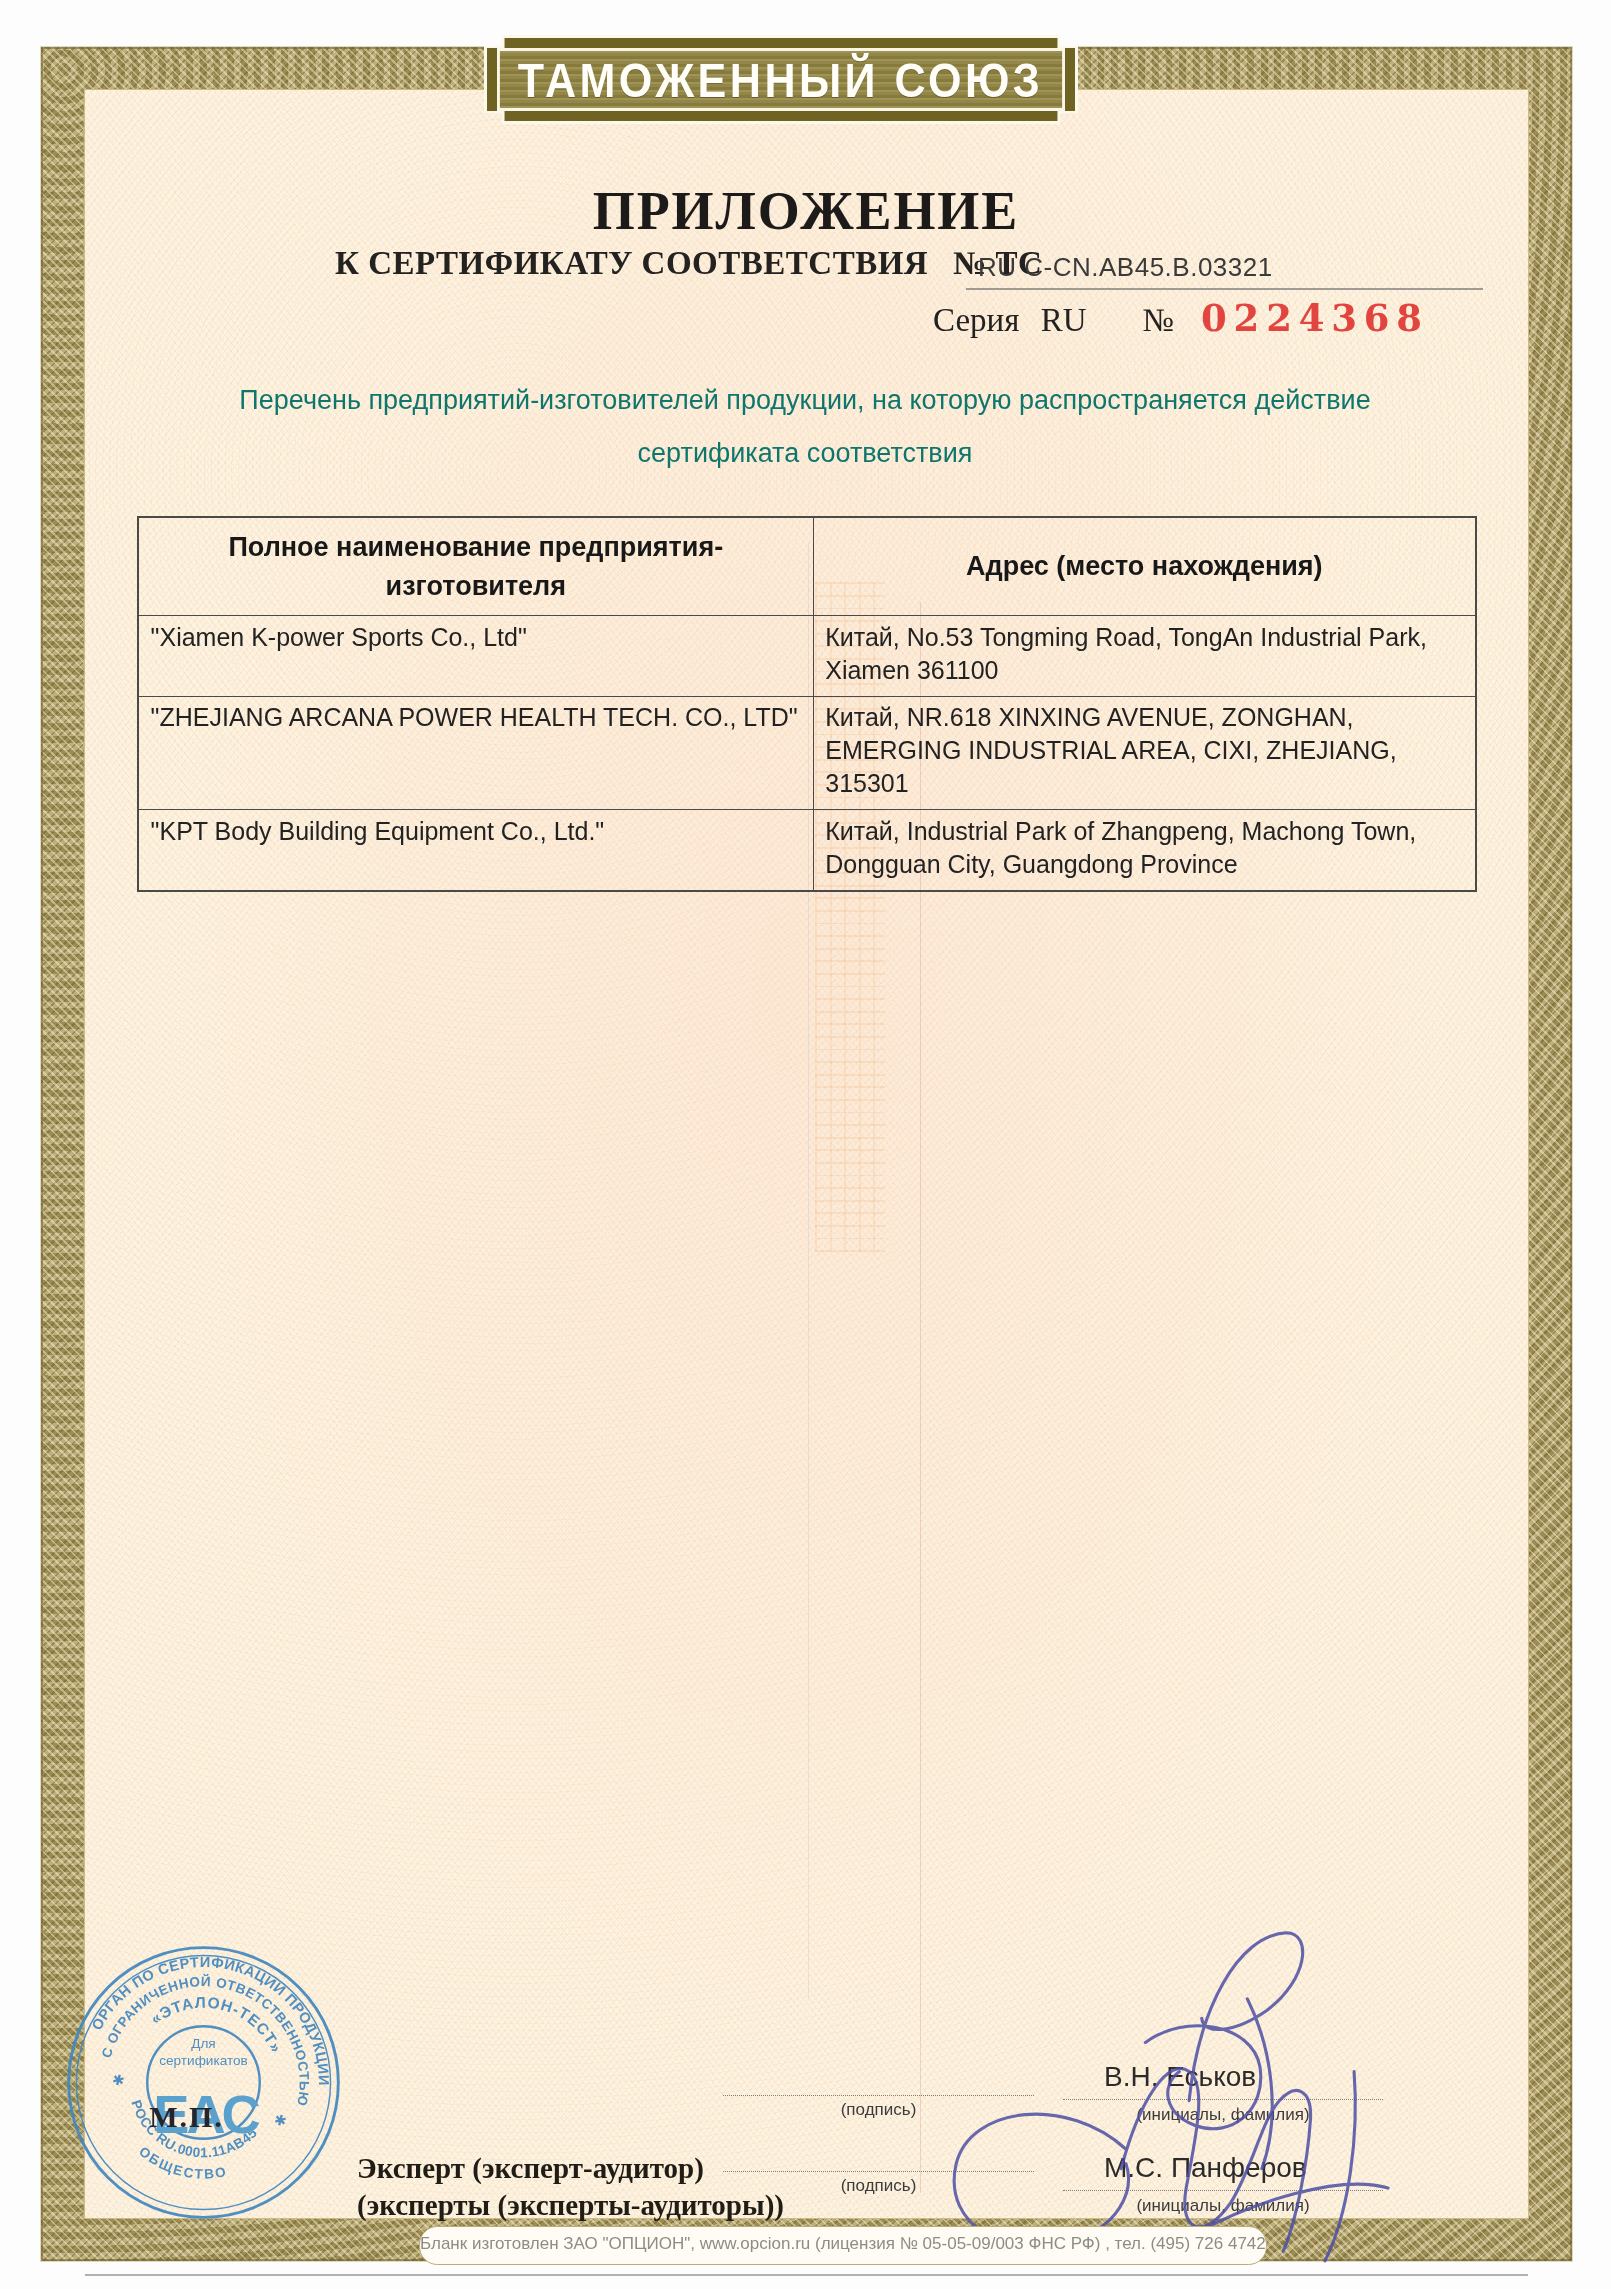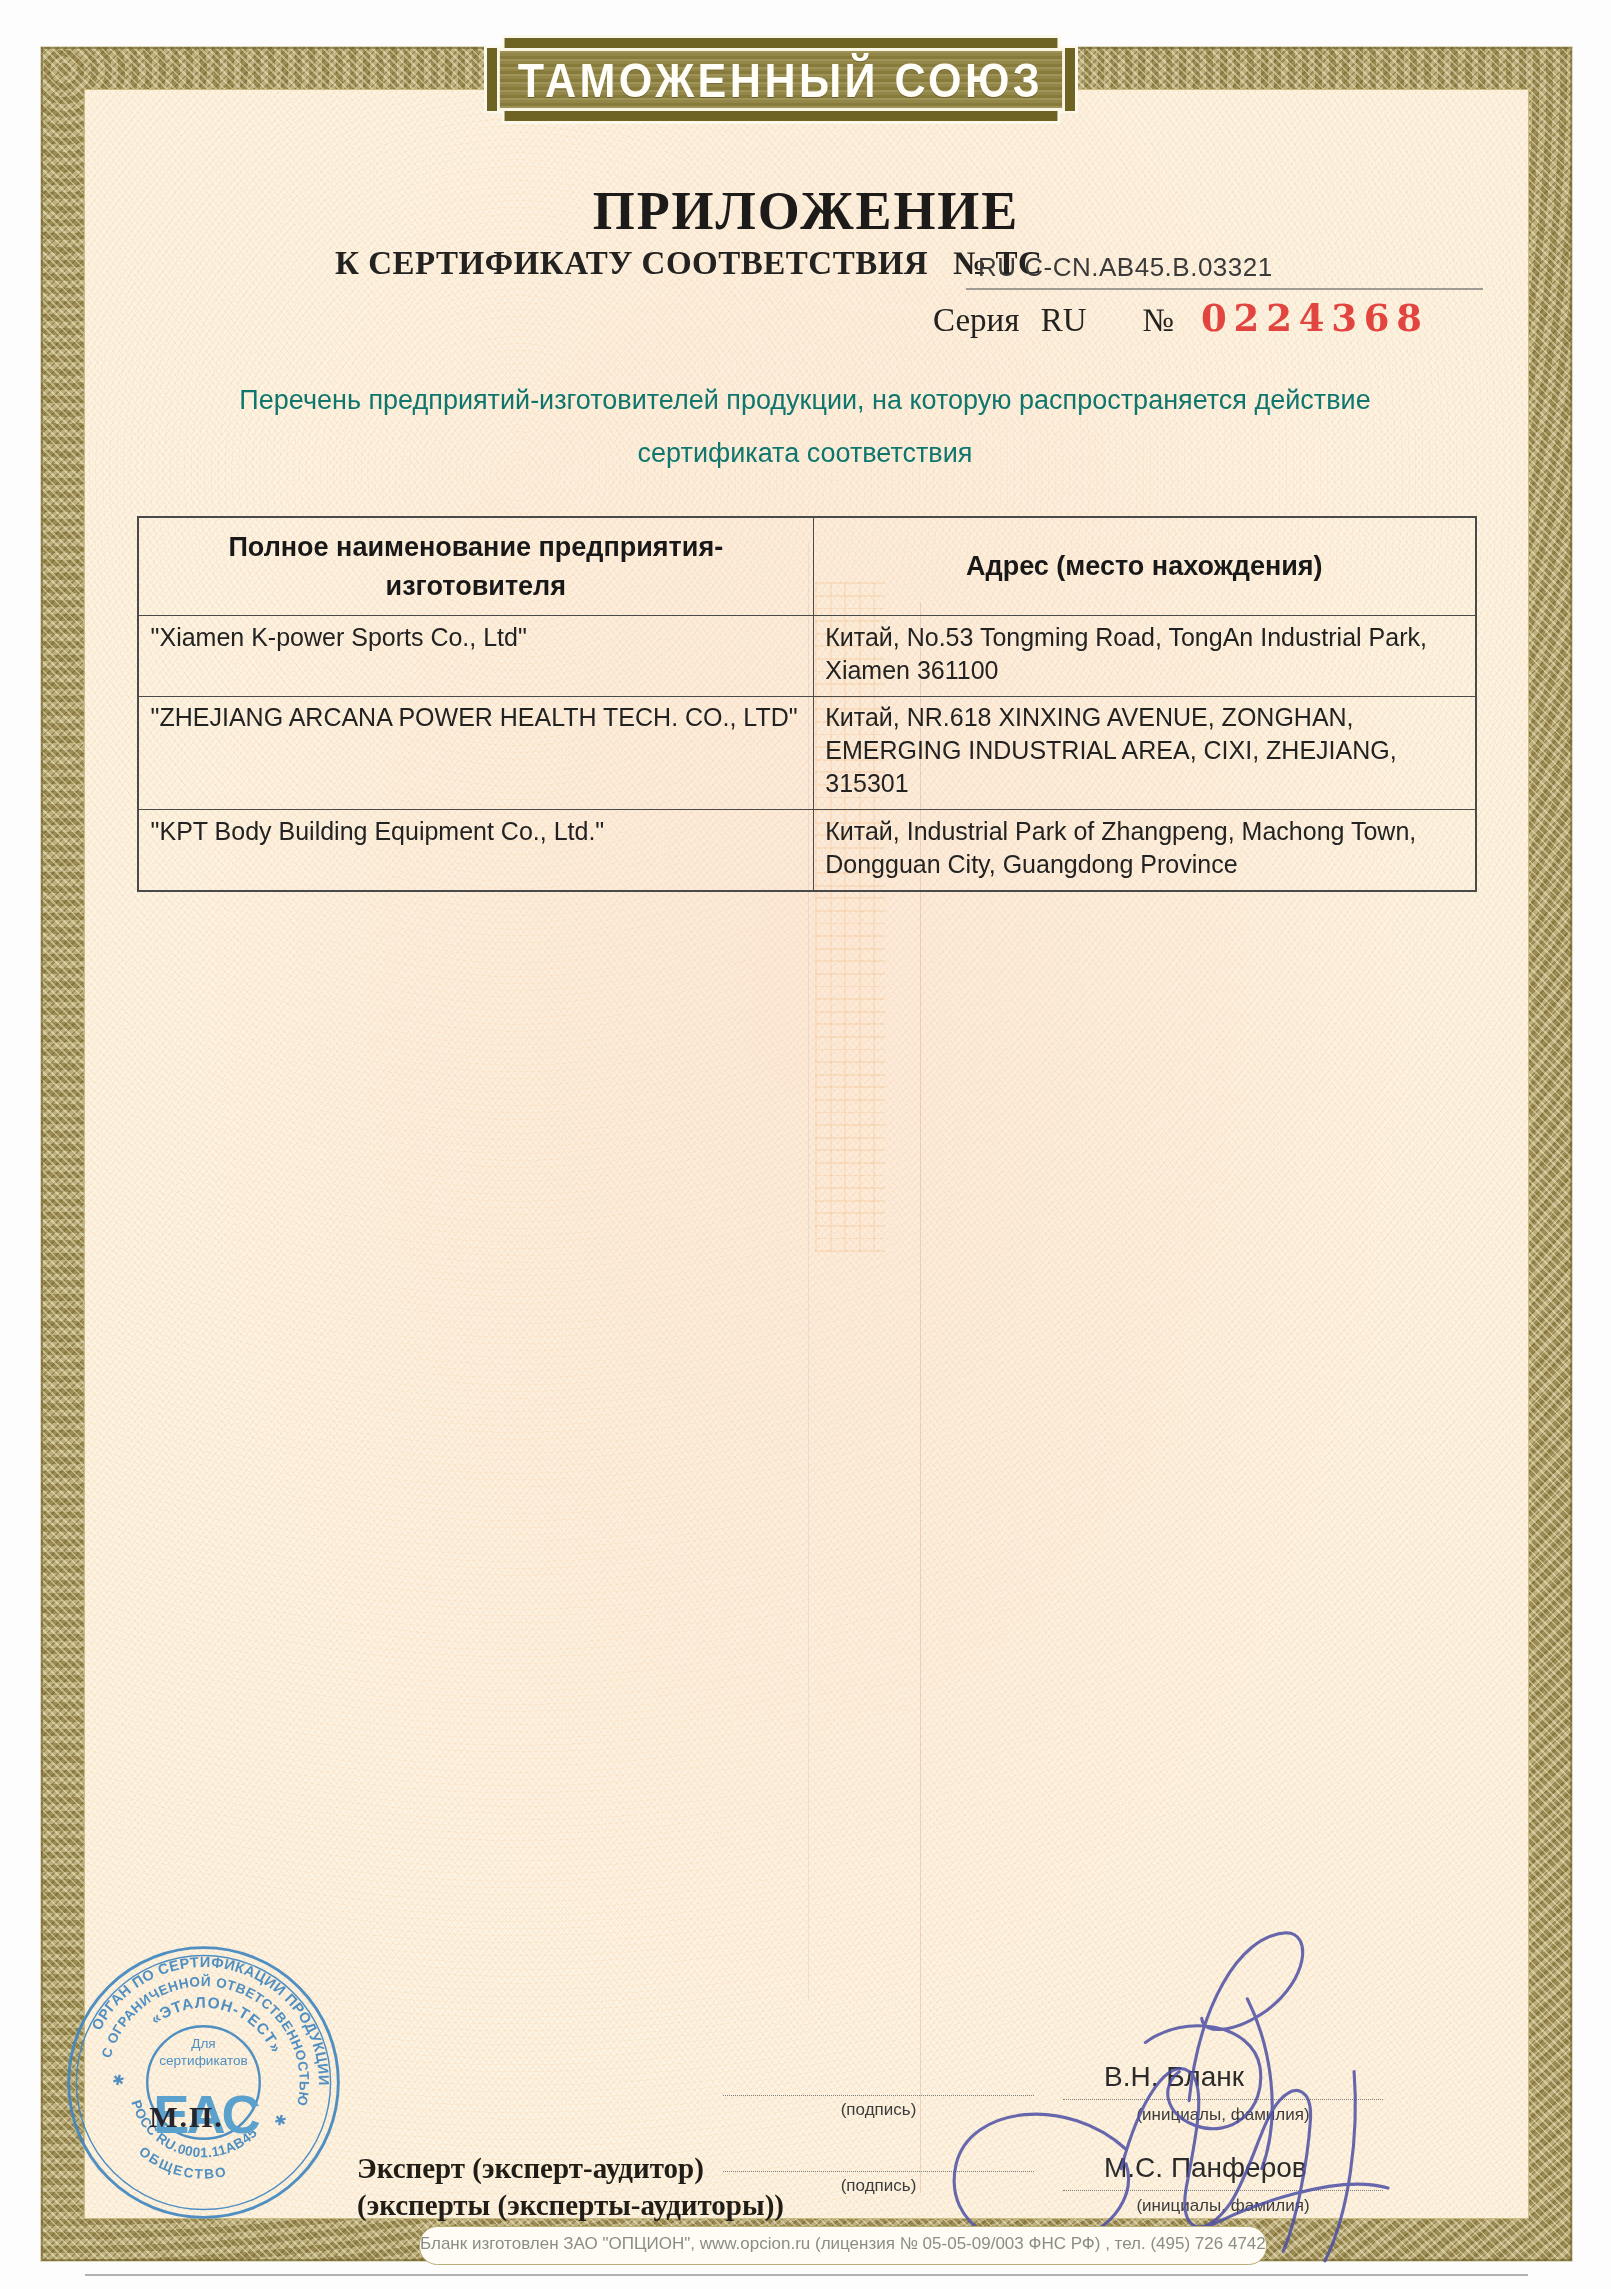--- a/index.html
+++ b/index.html
@@ -266,21 +266,21 @@
   <div class="sig-line line-podpis-1"></div>
   <div class="sig-line line-fio-1"></div>
   <div class="sig-line line-podpis-2"></div>
   <div class="sig-line line-fio-2"></div>
 
   <div class="sig-caption cap-podpis-1">(подпись)</div>
   <div class="sig-caption cap-fio-1">(инициалы, фамилия)</div>
   <div class="sig-caption cap-podpis-2">(подпись)</div>
   <div class="sig-caption cap-fio-2">(инициалы, фамилия)</div>
 
-  <div class="sig-name name-1">В.Н. Бланк</div>
+  <div class="sig-name name-1">В.Н. Еськов</div>
   <div class="sig-name name-2">М.С. Панферов</div>
 
   <svg class="sig-ink" width="660" height="398" viewBox="0 0 680 410">
     <g fill="none" stroke="#4d4fa5" stroke-width="3.2" stroke-linecap="round" opacity=".85">
       <path d="M405,215 C415,120 455,45 505,42 C532,42 528,90 485,122 C452,145 420,148 418,130"></path>
       <path d="M360,155 C400,125 470,135 478,180 C485,225 448,255 410,240 C380,228 375,200 395,185"></path>
       <path d="M465,110 C490,160 500,230 480,285"></path>
       <path d="M340,265 C280,210 180,220 165,280 C150,345 220,380 285,360 C330,345 350,310 340,280"></path>
       <path d="M335,285 C355,210 385,170 405,185 C425,200 410,260 402,305 C394,350 420,360 448,320 C470,285 480,235 498,215 C516,195 532,205 530,235 C527,280 515,340 502,370"></path>
       <path d="M415,350 C470,320 560,290 610,305"></path>

